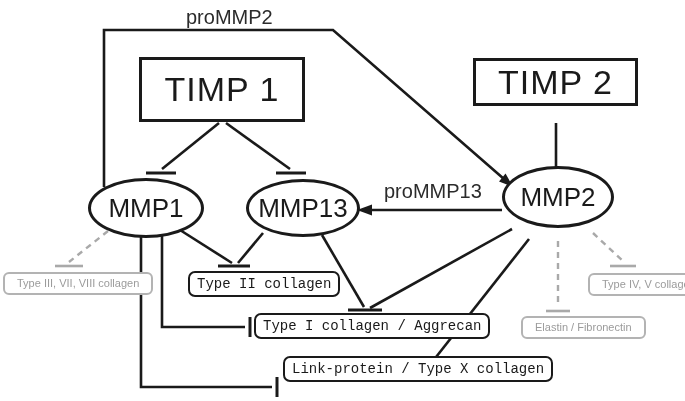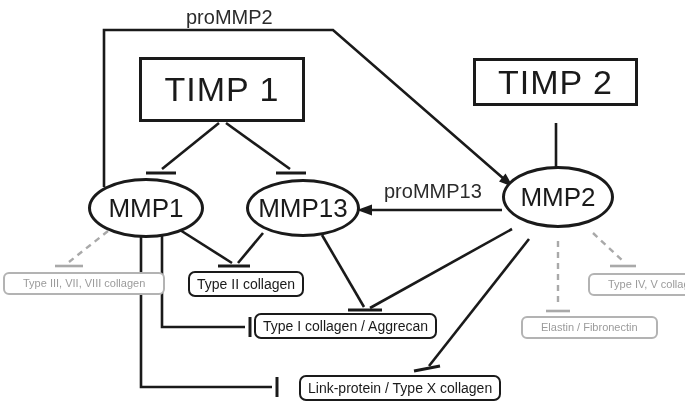--- a/index.html
+++ b/index.html
@@ -21,26 +21,26 @@
     color:var(--line);font-size:34px;letter-spacing:1px;box-sizing:border-box;
   }
   .ellipse{
     position:absolute;border:3px solid var(--line);background:var(--bg);
     border-radius:50%;display:flex;align-items:center;justify-content:center;
     color:var(--line);font-size:26px;box-sizing:border-box;
   }
   .substrate{
     position:absolute;border:2.5px solid var(--line);background:var(--bg);
     border-radius:7px;color:var(--line);font-size:14px;line-height:1;
-    padding:4px 7px;white-space:nowrap;box-sizing:border-box;
+    padding:4px 7px;white-space:nowrap;box-sizing:border-box;font-family:Liberation Mono, monospace;
   }
   .weak{
     position:absolute;border:2px solid #b3b3b3;background:var(--bg);
     border-radius:6px;color:var(--muted-text);font-size:11px;line-height:1;
-    padding:4px 18px;white-space:nowrap;box-sizing:border-box;
+    padding:4px 12px;white-space:nowrap;box-sizing:border-box;
   }
   .edge-label{
     position:absolute;color:#2b2b2b;font-size:20px;white-space:nowrap;
   }
   .s-main{stroke:var(--line);stroke-width:2.6;fill:none;}
   .s-thick{stroke:var(--line);stroke-width:3;fill:none;}
   .s-fill{fill:var(--line);stroke:none;}
   .s-gray{stroke:var(--muted);stroke-width:2.4;fill:none;stroke-dasharray:6 5;}
   .s-gray-solid{stroke:var(--muted);stroke-width:2.6;fill:none;}
 </style>
@@ -108,19 +108,19 @@
   </div>
   <div class="ellipse" style="left:246px;top:179px;width:114px;height:58px;">
     <span>MMP13</span>
   </div>
   <div class="ellipse" style="left:502px;top:166px;width:112px;height:62px;">
     <span>MMP2</span>
   </div>
 
   <div class="substrate" style="left:188px;top:271px;">Type II collagen</div>
   <div class="substrate" style="left:254px;top:313px;">Type I collagen / Aggrecan</div>
-  <div class="substrate" style="left:283px;top:375px;margin-left:16px;">Link-protein / Type X collagen</div>
+  <div class="substrate" style="left:283px;top:356px;">Link-protein / Type X collagen</div>
 
   <div class="weak" style="left:3px;top:272px;">Type III, VII, VIII collagen</div>
   <div class="weak" style="left:588px;top:273px;">Type IV, V collagen</div>
   <div class="weak" style="left:521px;top:316px;">Elastin / Fibronectin</div>
 
 </div>
 
 </body></html>

